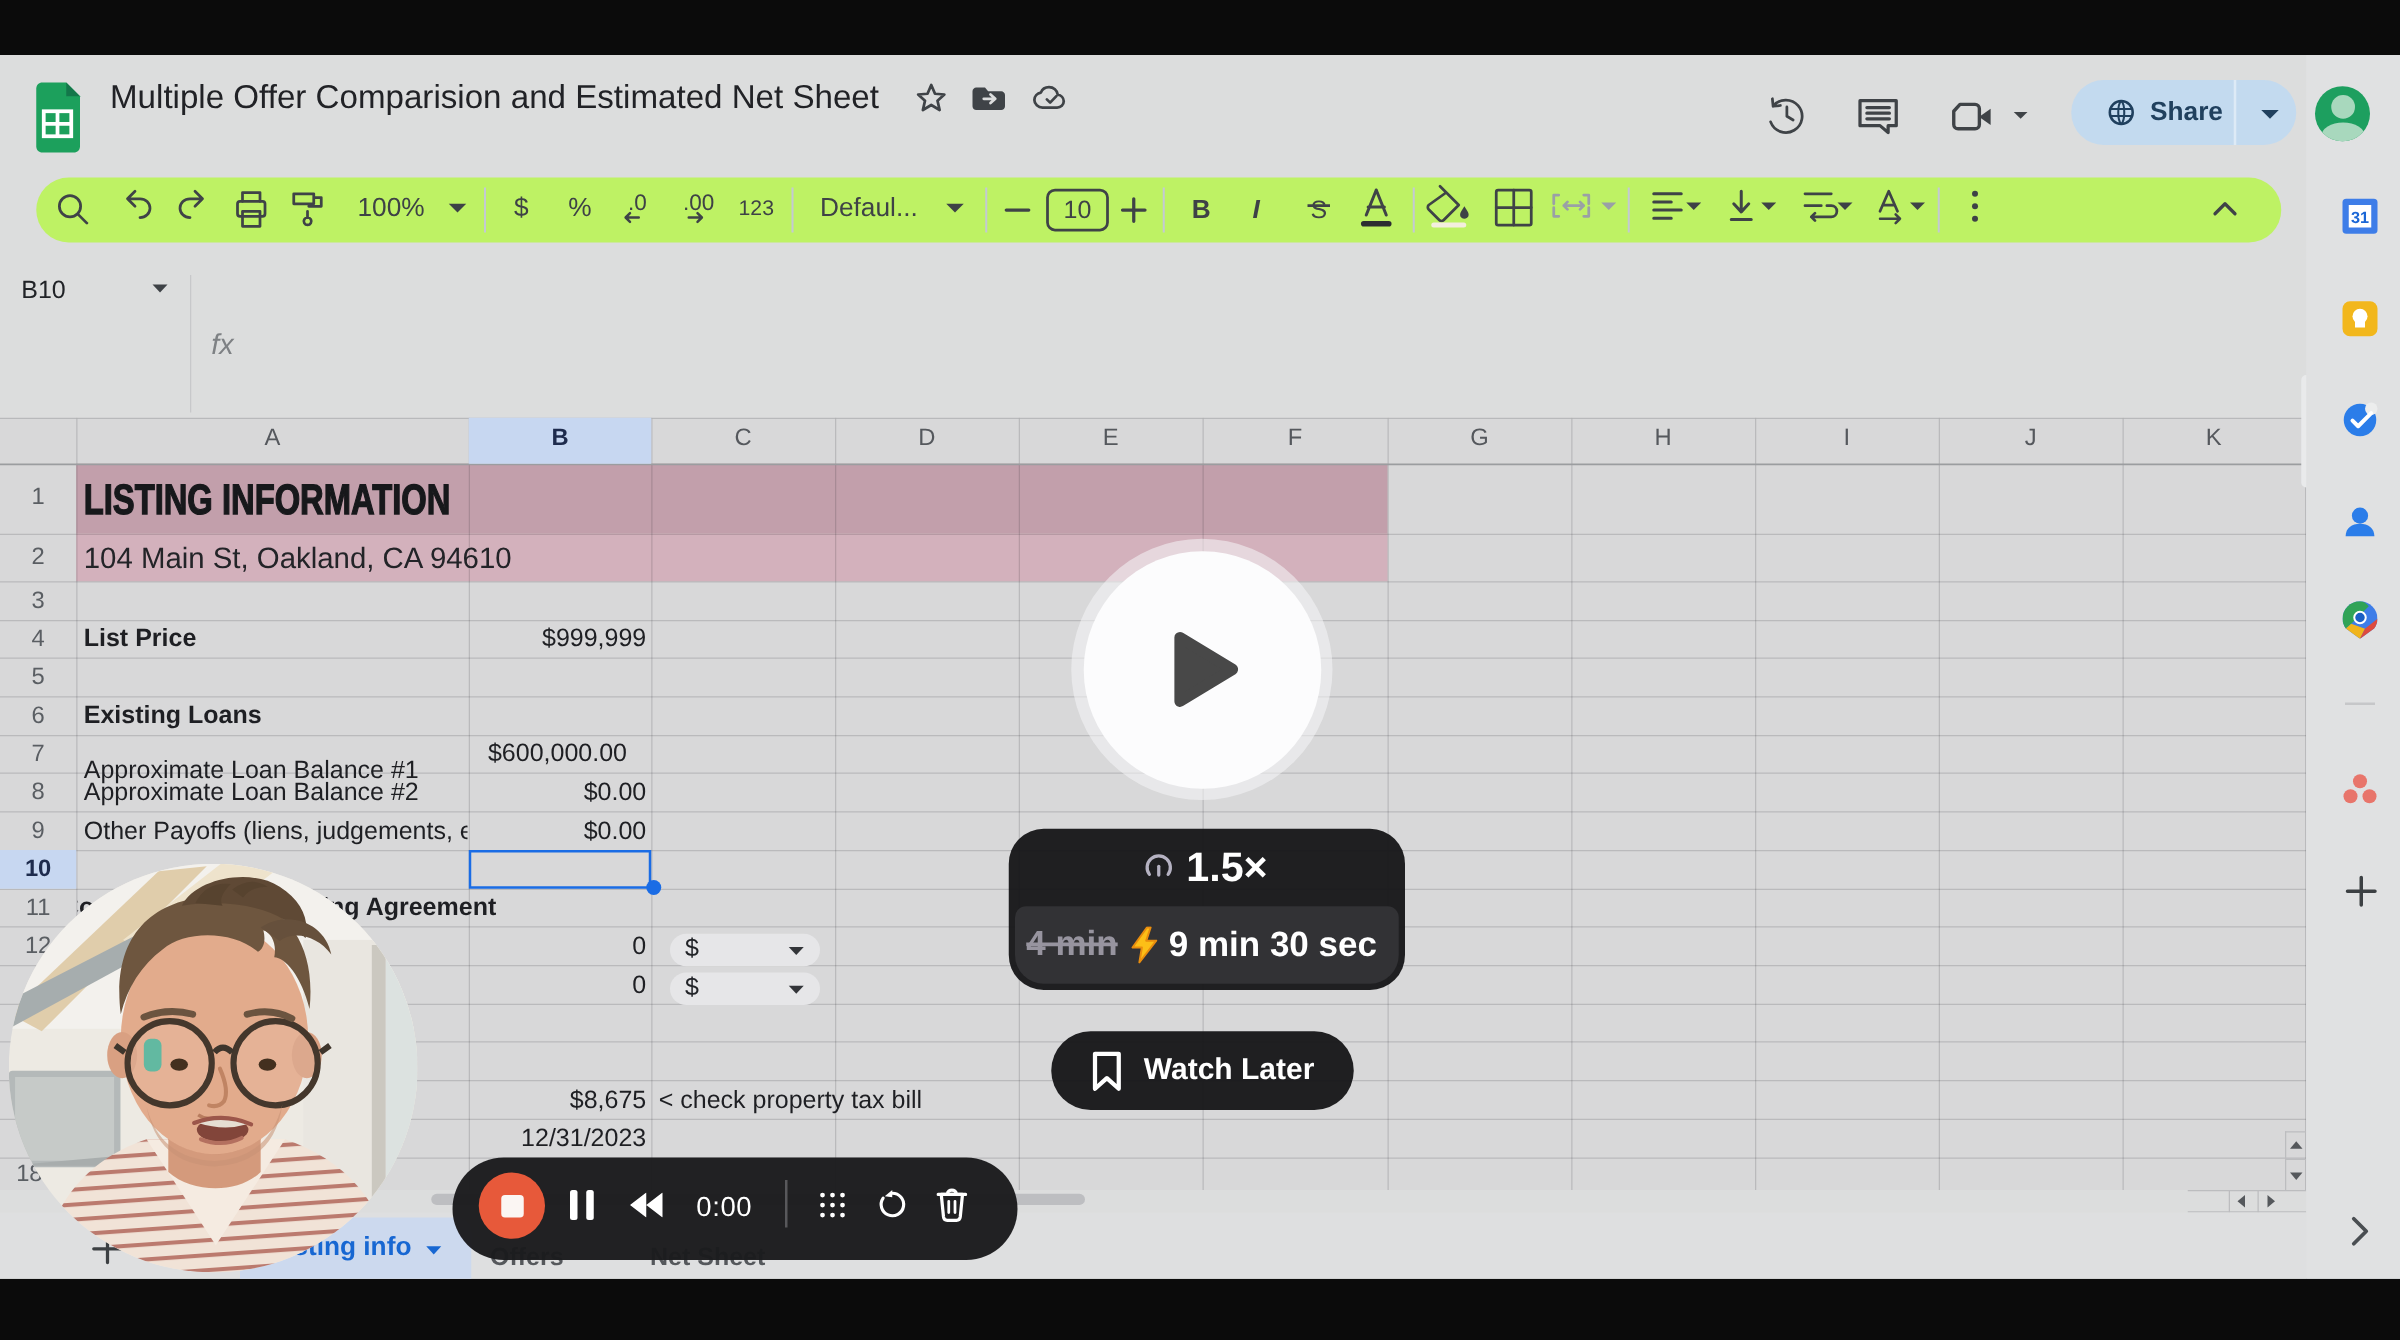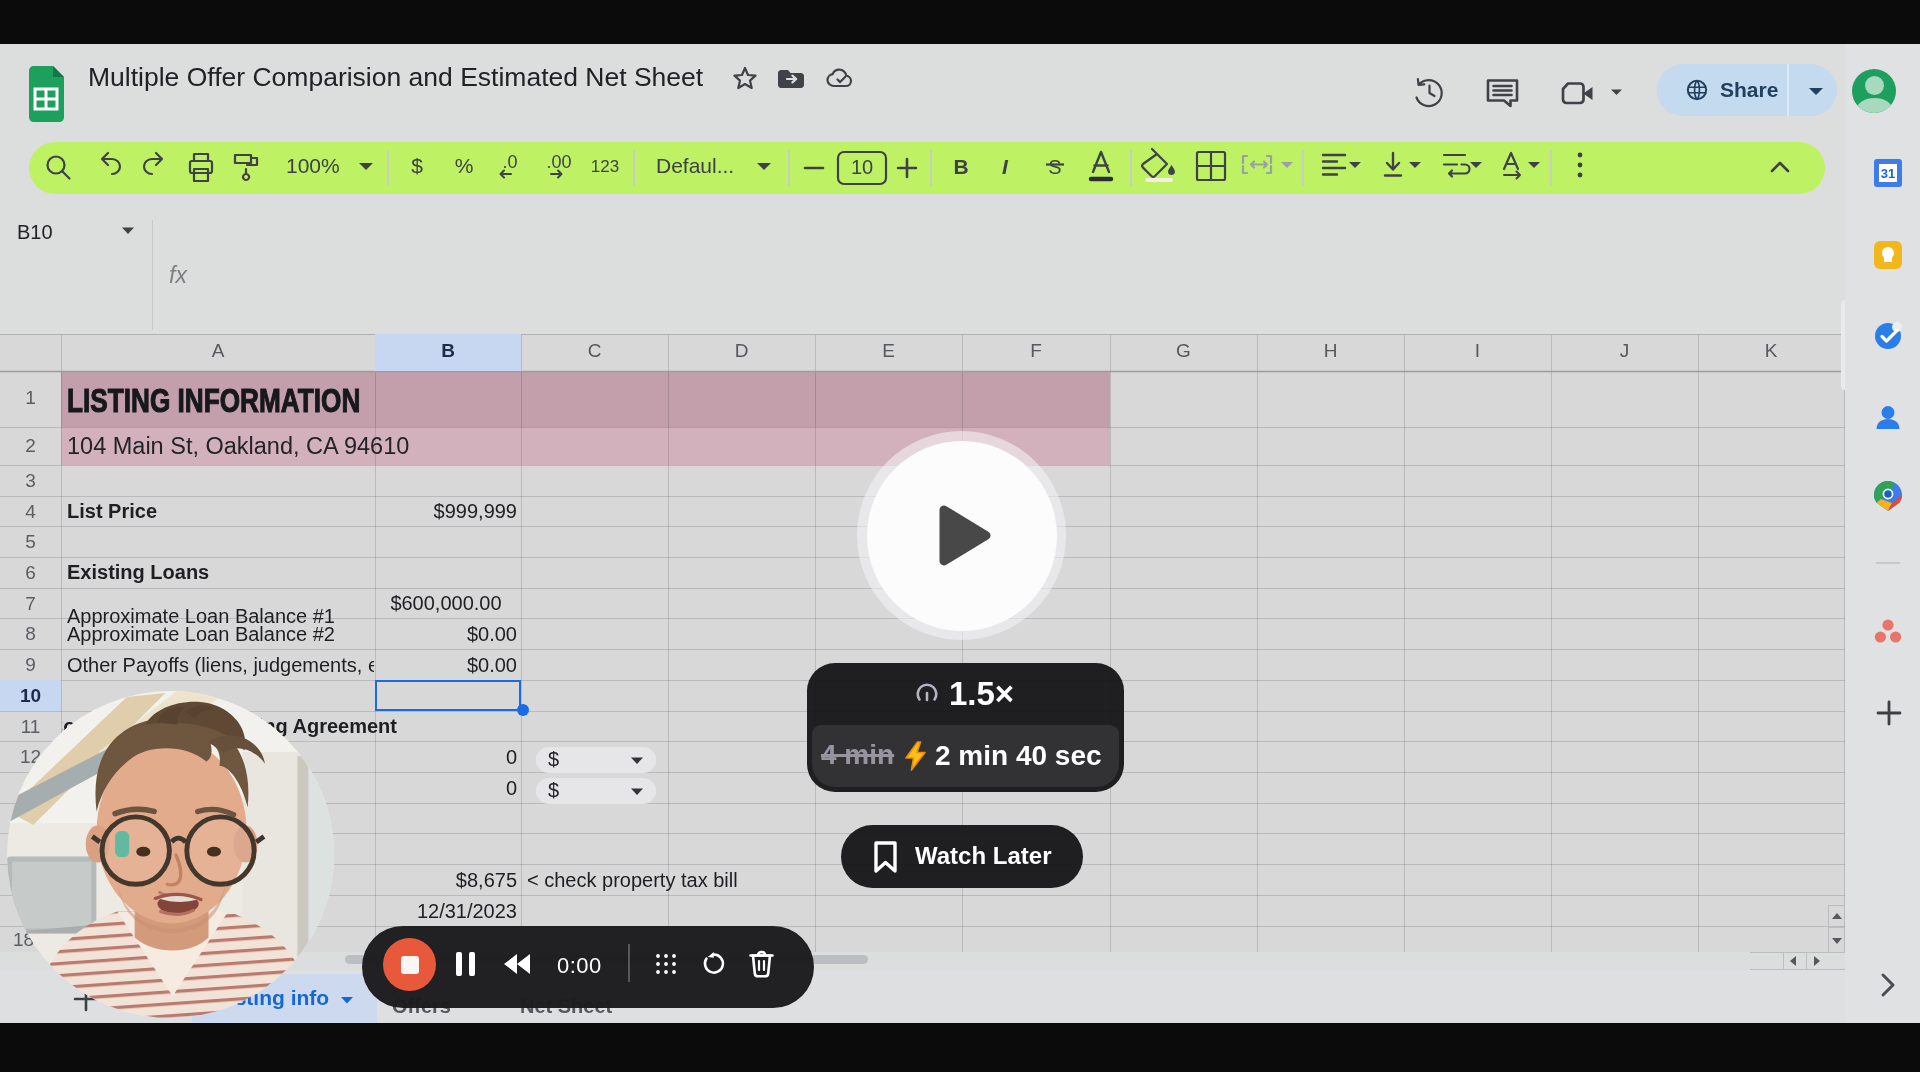--- a/index.html
+++ b/index.html
@@ -404,21 +404,21 @@
     <div class="abs" style="left:5px;top:62px;width:307px;height:62px;background:#323235;border-radius:9px 9px 23px 23px;"></div>
     <svg class="abs" style="left:109px;top:20px;" width="22" height="22" viewBox="0 0 22 22">
       <path d="M3.5 16.5 A9.3 9.3 0 1 1 18.5 16.5" fill="none" stroke="#b5b2c2" stroke-width="2.6" stroke-linecap="round"></path>
       <path d="M11 10 v7" stroke="#b5b2c2" stroke-width="2.6" stroke-linecap="round"></path>
     </svg>
     <div class="abs" style="left:142px;top:12px;font-size:33px;font-weight:600;color:#fff;">1.5×</div>
     <div class="abs" style="left:14px;top:76px;font-size:28px;font-weight:bold;color:#97949f;text-decoration:line-through;text-decoration-thickness:3px;">4 min</div>
     <svg class="abs" style="left:96px;top:78px;" width="25" height="30" viewBox="0 0 25 30">
       <path d="M14.5 1 L3 17 h7.5 L8.5 29 L22 11.5 h-8 L17.5 1 Z" fill="#fcbf17" stroke="#e98d0e" stroke-width="1.6" stroke-linejoin="round"></path>
     </svg>
-    <div class="abs" style="left:128px;top:77px;font-size:28px;font-weight:bold;color:#fff;white-space:nowrap;">2 min 40 sec</div>
+    <div class="abs" style="left:128px;top:77px;font-size:28px;font-weight:bold;color:#fff;white-space:nowrap;">9 min 30 sec</div>
   </div>
   <div id="watchlater" class="abs" style="left:841px;top:825px;width:242px;height:63px;background:rgba(23,23,25,0.96);border-radius:32px;">
     <svg class="abs" style="left:32px;top:15px;" width="25" height="35" viewBox="0 0 25 35">
       <path d="M3 3 h19 v28 l-9.5 -8.5 L3 31 Z" fill="none" stroke="#fff" stroke-width="3.4" stroke-linejoin="round"></path>
     </svg>
     <div class="abs" style="left:74px;top:17px;font-size:24px;font-weight:bold;color:#fff;white-space:nowrap;">Watch Later</div>
   </div>
   <div id="controls" class="abs" style="left:362px;top:926px;width:452px;height:82px;background:rgba(27,27,29,0.97);border-radius:41px;">
     <div class="abs" style="left:21px;top:12px;width:53px;height:53px;border-radius:50%;background:#e7593a;"></div>
     <div class="abs" style="left:38.5px;top:29.5px;width:18px;height:18px;border-radius:3px;background:#fbf6f3;"></div>

